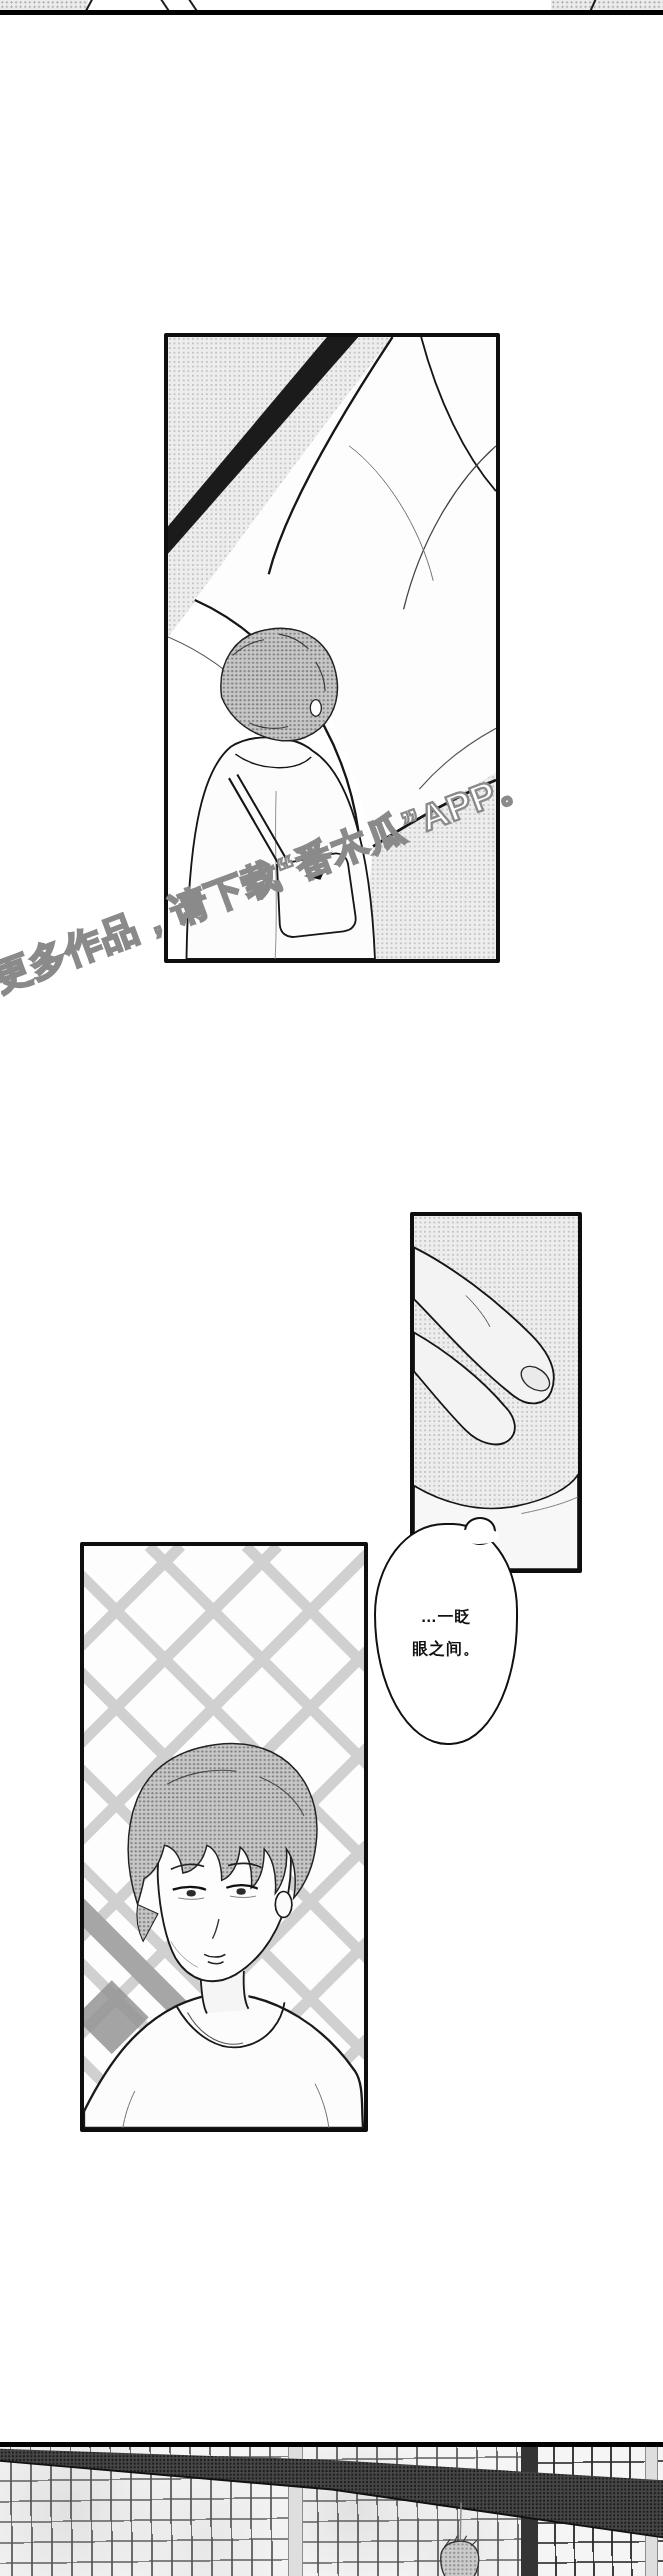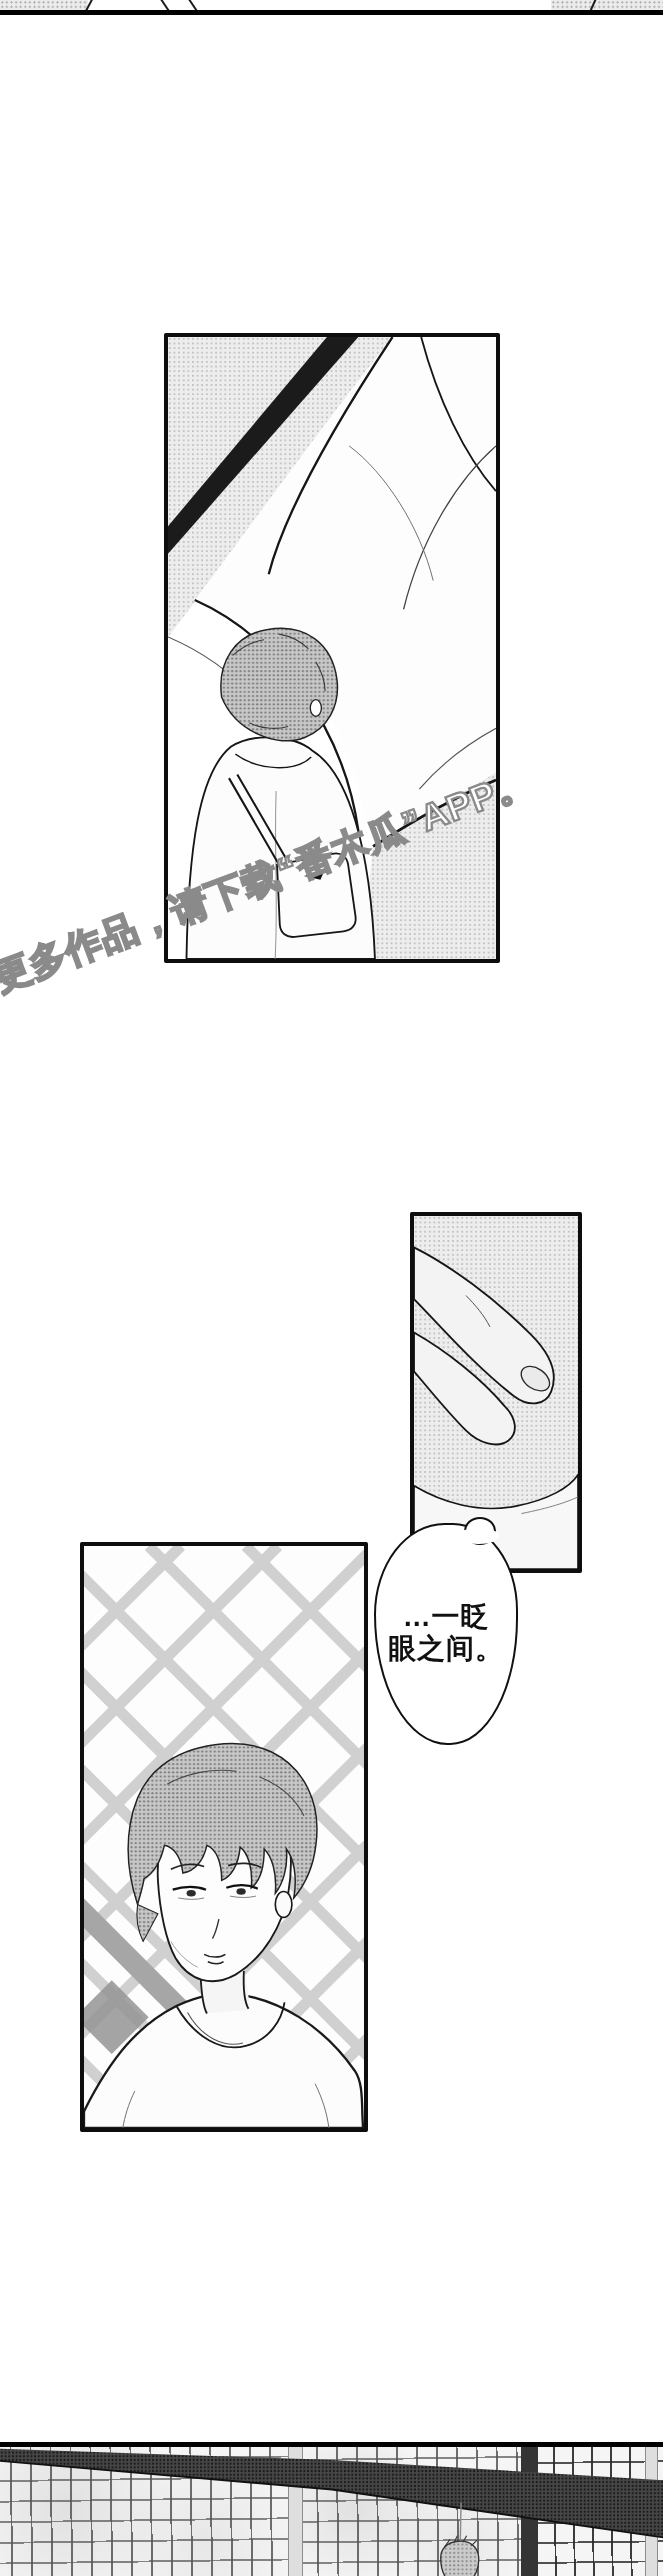--- a/index.html
+++ b/index.html
@@ -33,21 +33,21 @@
   .bubble-bump{
     position:absolute;top:-8.3px;right:20px;width:28px;height:24px;
     background:#ffffff;border:2.8px solid #111111;border-radius:50%;
   }
   .bubble-bump-mask{
     position:absolute;top:2.8px;right:16.6px;width:41px;height:16.6px;
     background:#ffffff;border:none;border-radius:50%;
   }
   .bubble-text{
     position:relative;z-index:2;padding-top:76px;text-align:center;
-    font-size:28px;line-height:32px;font-weight:700;color:#111111;
+    font-size:16px;line-height:32px;font-weight:700;color:#111111;
     letter-spacing:0.9px;
   }
   
   .watermark{
     position:absolute;left:-5.5px;top:955px;z-index:40;white-space:nowrap;
     transform:rotate(-20.5deg);transform-origin:0 50%;
     font-size:37px;font-weight:800;letter-spacing:0.9px;
     color:#ffffff;-webkit-text-stroke:2.3px #8a8a8a;
     text-shadow:0 0 0.9px #9a9a9a;
   }

